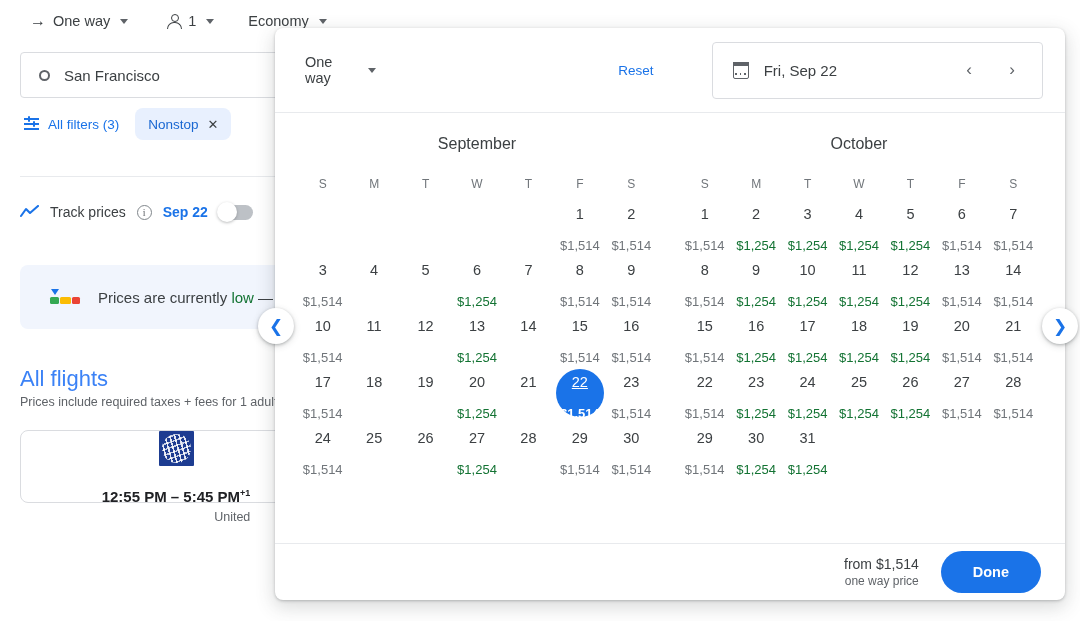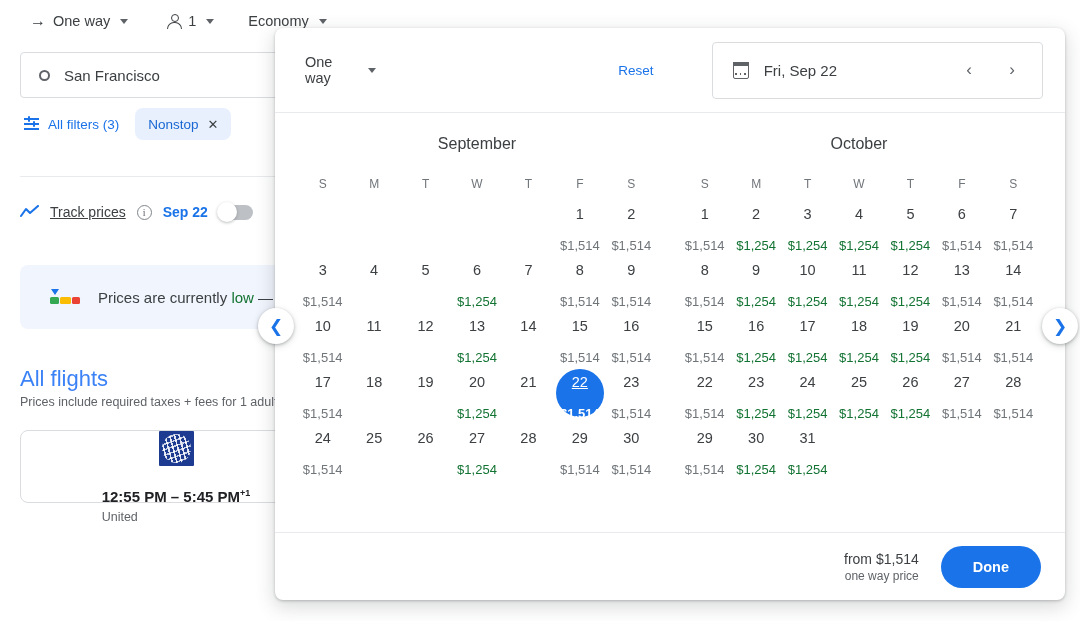--- a/index.html
+++ b/index.html
@@ -43,21 +43,21 @@
   .chip-nonstop {
     background:#e8f0fe; color:#1967d2; border-radius:8px; height:32px; display:flex; align-items:center;
     gap:9px; padding:0 13px; font-size:13.5px; font-weight:500;
   }
   .chip-x { font-size:13px; color:#3c4043; font-weight:400; }
 
   .divider-line { position:absolute; left:20px; top:176px; width:272px; height:1px; background:#e8eaed; }
 
   .track-row { position:absolute; left:20px; top:198px; display:flex; align-items:center; gap:11px; height:28px; }
   .trend-ic { width:19px;height:14px; flex:none; }
-  .track-label { font-size:14px; color:#3c4043;text-decoration:underline; }
+  .track-label { font-size:14px; color:#3c4043; }
   .info-ic { width:15px;height:15px;border:1.3px solid #80868b;border-radius:50%; color:#5f6368;
      font-size:10px; display:flex; align-items:center; justify-content:center; font-family:"Liberation Serif",serif; }
   .track-date { font-size:14px; color:#1a73e8; font-weight:700; }
   .toggle { width:34px;height:15px;background:#bdc1c6;border-radius:9px; position:relative; }
   .toggle::after { content:""; position:absolute; left:-2px; top:-3px; width:20px;height:20px;background:#fff;border-radius:50%;
      box-shadow:0 1px 3px rgba(60,64,67,.35); }
 
   .low-banner { position:absolute; left:20px; top:265px; width:272px; height:64px; background:#f1f5fd; border-radius:8px;
      display:flex; align-items:center; padding-left:30px; gap:18px; overflow:hidden; }
   .gauge { width:30px; height:16px; position:relative; flex:none; }
@@ -76,21 +76,21 @@
   .flight-card { position:absolute; left:20px; top:430px; width:290px; height:73px; border:1px solid #dadce0;
      border-radius:8px; display:flex; align-items:center; padding-left:22px; gap:22px; background:#fff;flex-direction:column; }
   .ua-logo { width:35px;height:35px; background:#1d3c91; flex:none; position:relative; overflow:hidden; border-radius:1px; }
   .ua-logo::before { content:""; position:absolute; left:3px; top:3px; width:29px;height:29px; border-radius:50%;
      background:
        repeating-linear-gradient(75deg, rgba(255,255,255,.88) 0 1.6px, transparent 1.6px 4.6px),
        repeating-linear-gradient(-20deg, rgba(255,255,255,.75) 0 1.4px, transparent 1.4px 5.2px);
   }
   .fl-times { font-size:15px; color:#202124; font-weight:700; white-space:nowrap; }
   .fl-times sup { font-size:9px; font-weight:700; color:#202124; vertical-align:super; }
-  .fl-airline { font-size:12.5px; color:#5f6368; margin-top:5px; }
+  .fl-airline { font-size:12.5px; color:#5f6368; margin-top:5px;text-align:right; }
 
   
   .dialog {
     position:absolute; left:275px; top:28px; width:790px; height:572px; background:#fff;
     border-radius:8px; box-shadow:0 1px 3px rgba(60,64,67,.3), 0 6px 18px 2px rgba(60,64,67,.18);
     overflow:hidden; display:flex; flex-direction:column;
   }
   .dlg-head { height:85px; flex:none; display:flex; align-items:center; padding:0 22px 0 30px; border-bottom:1px solid #e8eaed; }
   .dlg-trip { display:flex; align-items:center; gap:16px; font-size:14.5px; color:#3c4043; }
   .dlg-trip .caret2 { width:0;height:0;border-left:4.5px solid transparent;border-right:4.5px solid transparent;border-top:5px solid #5f6368; }
@@ -123,21 +123,21 @@
   .cell .price { font-size:13px; color:#70757a; margin-top:16px; line-height:13px; }
   .cell .price.cheap { color:#137333; }
   .cell.empty { visibility:hidden; }
   .cell.selected .bubble {
     position:absolute; left:50%; top:2px; transform:translateX(-50%);
     width:48px;height:48px; border-radius:50%; background:#1a73e8; z-index:0;
   }
   .cell.selected .dnum { color:#fff; position:relative; z-index:1; text-decoration:underline; }
   .cell.selected .price { color:#fff; font-weight:700; position:relative; z-index:1; }
 
-  .dlg-foot { height:68px; flex:none; border-top:1px solid #e8eaed; display:flex; align-items:center; justify-content:flex-end;
+  .dlg-foot { height:57px; flex:none; border-top:1px solid #e8eaed; display:flex; align-items:center; justify-content:flex-end;
      padding-right:24px; gap:22px; }
   .foot-price { text-align:right; }
   .foot-price .p1 { font-size:14px; color:#3c4043; line-height:18px; }
   .foot-price .p2 { font-size:12px; color:#5f6368; line-height:16px; }
   .done-btn { background:#1a73e8; color:#fff; font-size:14.5px; font-weight:700; border:none; border-radius:22px;
      height:42px; padding:0 32px; cursor:pointer; font-family:"Liberation Sans", sans-serif; }
 
   .circ-nav {
     position:absolute; width:36px;height:36px; border-radius:50%; background:#fff;
     box-shadow:0 1px 3px rgba(60,64,67,.32), 0 2px 7px rgba(60,64,67,.18);

